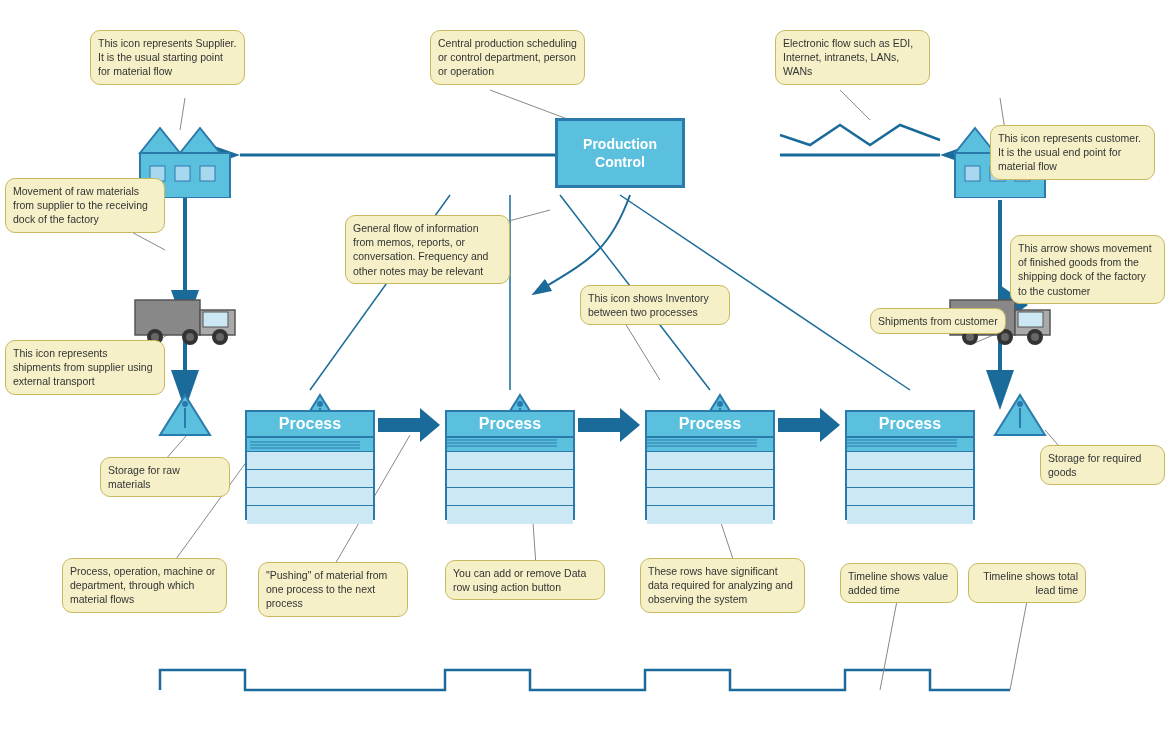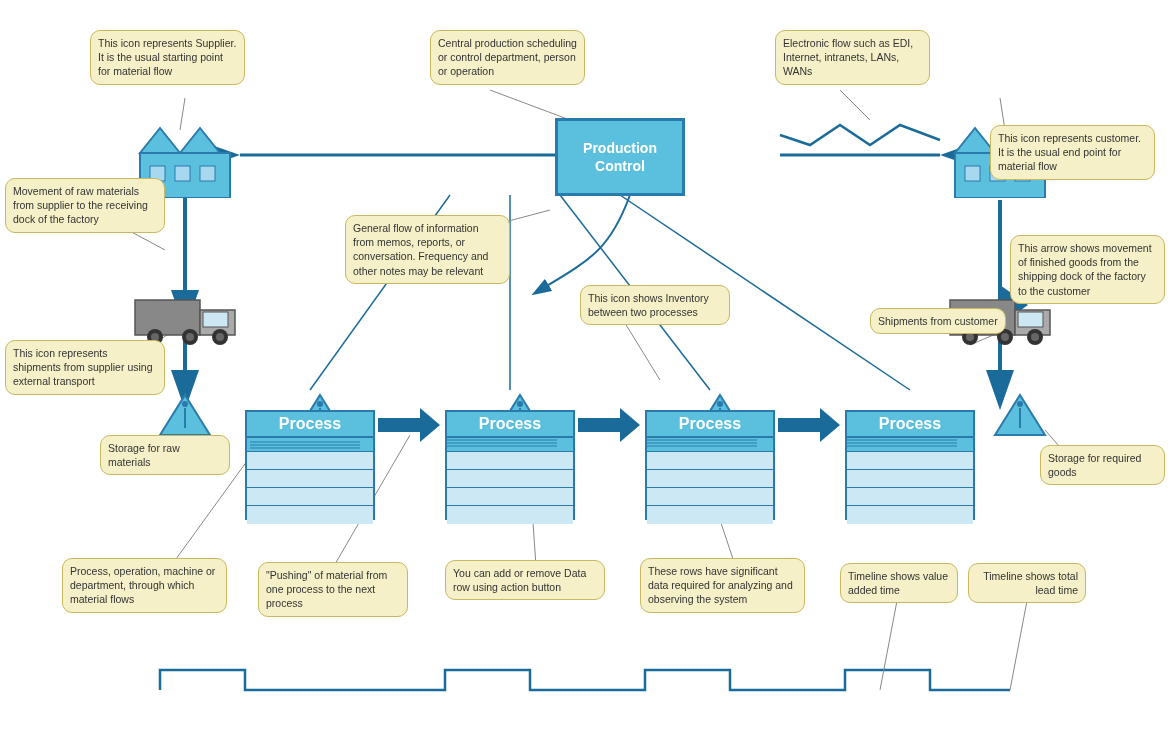--- a/index.html
+++ b/index.html
@@ -170,21 +170,21 @@
 <div style="position:absolute; left:945px; top:118px;">
   <svg width="110" height="80">
     <rect x="10" y="35" width="90" height="45" fill="#5bbfde" stroke="#2a7aab" stroke-width="2"></rect>
     <polygon points="10,35 30,10 50,35 70,10 90,35 100,35 100,35 10,35" fill="#5bbfde" stroke="#2a7aab" stroke-width="2"></polygon>
     <rect x="20" y="48" width="15" height="15" fill="#a8d8ef" stroke="#2a7aab" stroke-width="1"></rect>
     <rect x="45" y="48" width="15" height="15" fill="#a8d8ef" stroke="#2a7aab" stroke-width="1"></rect>
     <rect x="70" y="48" width="15" height="15" fill="#a8d8ef" stroke="#2a7aab" stroke-width="1"></rect>
   </svg>
 </div>
 
-<div class="prod-control" style="left:555px; top:118px; width:130px; height:78px;">
+<div class="prod-control" style="left:555px; top:118px; width:130px; height:70px;">
   <span>Production Control</span>
 </div>
 
 <div style="position:absolute; left:130px; top:295px;">
   <svg width="110" height="55">
 
     <rect x="5" y="5" width="65" height="35" fill="#888" stroke="#555" stroke-width="1.5"></rect>
     <rect x="70" y="15" width="35" height="25" fill="#aaa" stroke="#555" stroke-width="1.5"></rect>
 
     <rect x="73" y="17" width="25" height="15" fill="#cce8f5" stroke="#555" stroke-width="1"></rect>
@@ -345,21 +345,21 @@
 </div>
 
 <div class="callout" style="left:870px; top:308px; max-width:155px;">
   <span>Shipments from customer</span>
 </div>
 
 <div class="callout" style="left:5px; top:340px; max-width:160px;">
   <span>This icon represents shipments from supplier using external transport</span>
 </div>
 
-<div class="callout" style="left:100px; top:435px; max-width:130px;">
+<div class="callout" style="left:100px; top:457px; max-width:130px;">
   <span>Storage for raw materials</span>
 </div>
 
 <div class="callout" style="left:1040px; top:445px; max-width:125px;">
   <span>Storage for required goods</span>
 </div>
 
 <div class="callout" style="left:62px; top:558px; max-width:165px;">
   <span>Process, operation, machine or department, through which material flows</span>
 </div>

